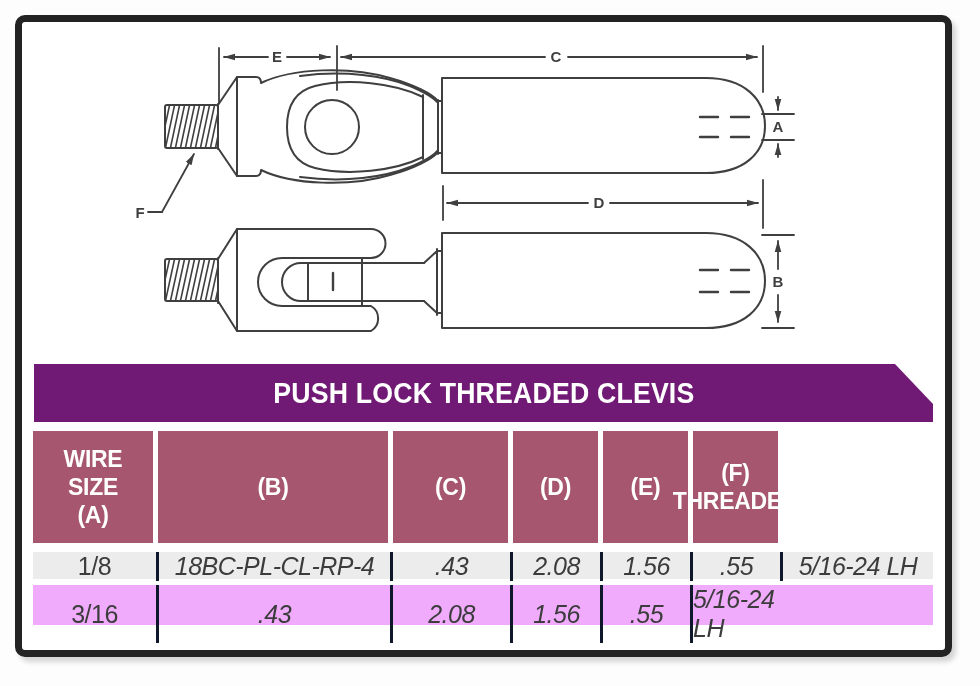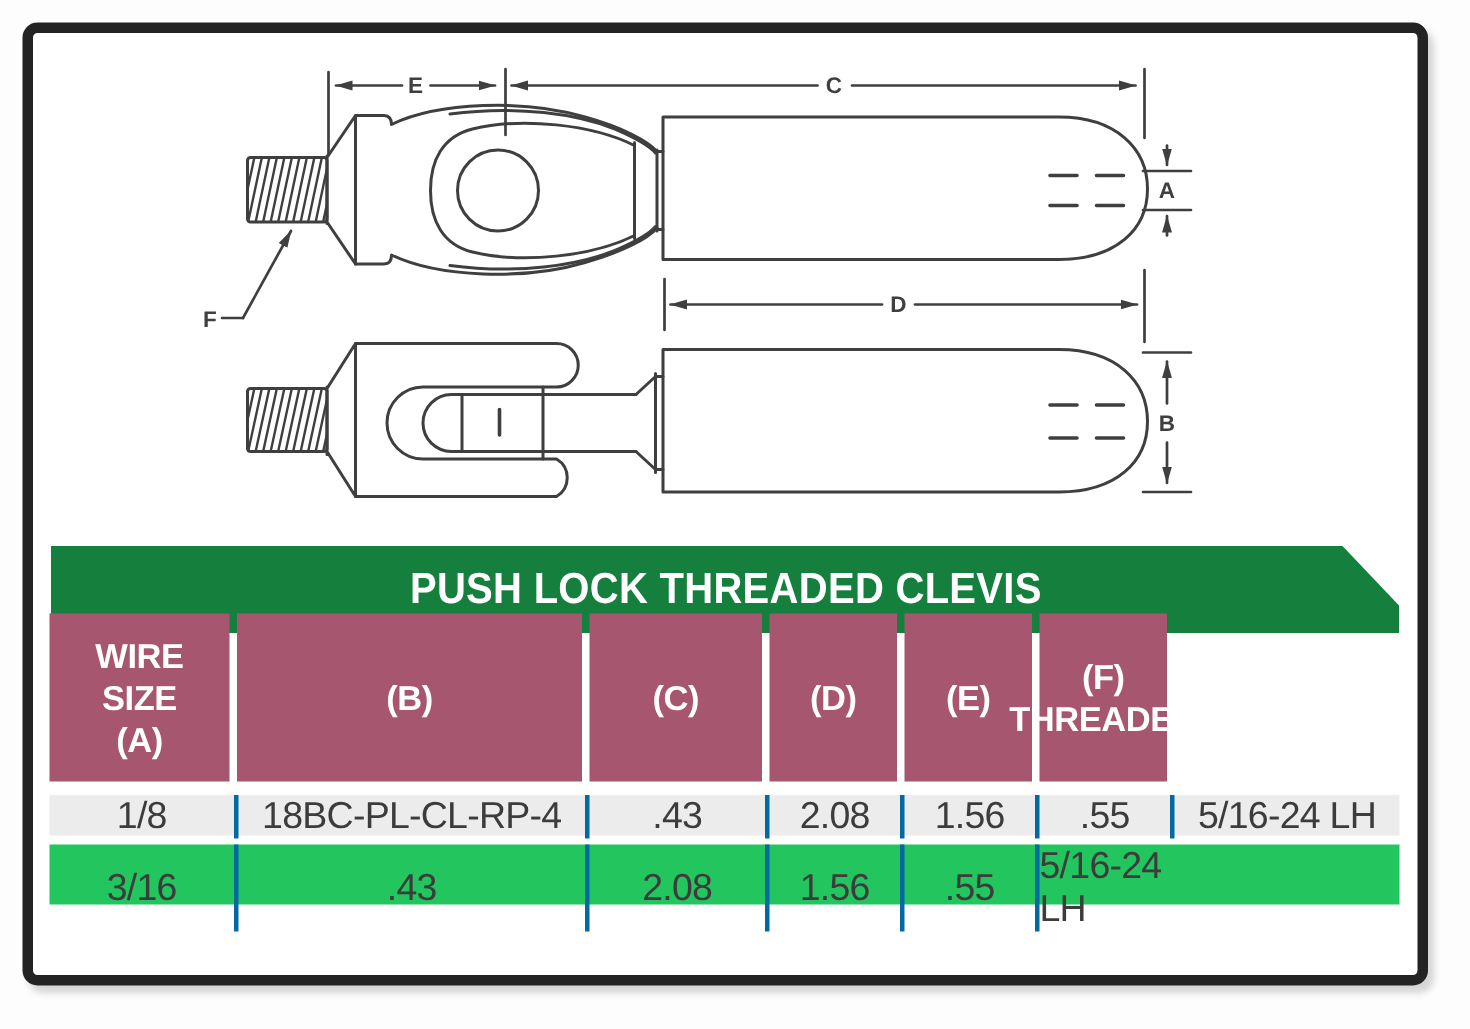--- a/index.html
+++ b/index.html
@@ -4,38 +4,38 @@
 <style>
   html,body{margin:0;padding:0;background:#fdfdfd;}
   .page{position:relative;width:980px;height:686px;background:#fdfdfd;overflow:hidden;
         font-family:"Liberation Sans",sans-serif;}
   .sheet{position:absolute;left:15px;top:15px;width:937px;height:642px;box-sizing:border-box;
          border:7px solid #232323;border-radius:10px;background:#ffffff;
          box-shadow:4px 5px 5px rgba(0,0,0,0.16);}
   .drawing{position:absolute;left:0;top:0;width:980px;height:686px;pointer-events:none;}
   .dim-label{font-family:"Liberation Sans",sans-serif;font-size:15px;font-weight:bold;fill:#3f3f3f;}
 
-  .banner{position:absolute;left:34px;top:364px;width:899px;height:58px;background:#15803d;
+  .banner{position:absolute;left:34px;top:364px;width:899px;height:58px;background:#701a75;
           clip-path:polygon(0 0,861px 0,100% 40px,100% 100%,0 100%);
           display:flex;align-items:center;justify-content:center;}
   .banner-title{color:#ffffff;font-size:29px;font-weight:bold;letter-spacing:0.2px;
                 transform:scaleX(0.92);}
 
-  .spec-table{position:absolute;left:33px;top:409px;width:900px;}
+  .spec-table{position:absolute;left:33px;top:431px;width:900px;}
   .thead{display:grid;grid-template-columns:120px 230px 115px 85px 85px 85px 1fr;
          column-gap:5px;height:112px;}
   .th{background:#A6566E;color:#ffffff;font-weight:bold;font-size:23px;line-height:1.22;
       letter-spacing:-0.3px;white-space:pre-line;text-align:center;
       display:flex;align-items:center;justify-content:center;transform-origin:center;}
   .trow{display:grid;grid-template-columns:123px 234px 120px 90px 90px 90px 1fr;height:27px;}
   .trow.r1{margin-top:9px;background:#ECECEC;}
-  .trow.r2{margin-top:6px;background:#22c55e;height:40px;}
+  .trow.r2{margin-top:6px;background:#f0abfc;height:40px;}
   .td{font-size:25px;color:#3c3c3c;letter-spacing:-0.5px;
       display:flex;align-items:center;justify-content:center;}
-  .td + .td{border-left:3px solid #0369a1;}
+  .td + .td{border-left:3px solid #0f172a;font-style:italic;}
 </style>
 </head>
 <body>
 
 <div class="page">
   <div class="sheet"></div>
 
   <svg class="drawing" viewBox="0 0 980 686" xmlns="http://www.w3.org/2000/svg">
     <defs>
       <marker id="arw" viewBox="0 0 12 8" markerWidth="12" markerHeight="8" refX="11" refY="4" orient="auto" markerUnits="userSpaceOnUse">

